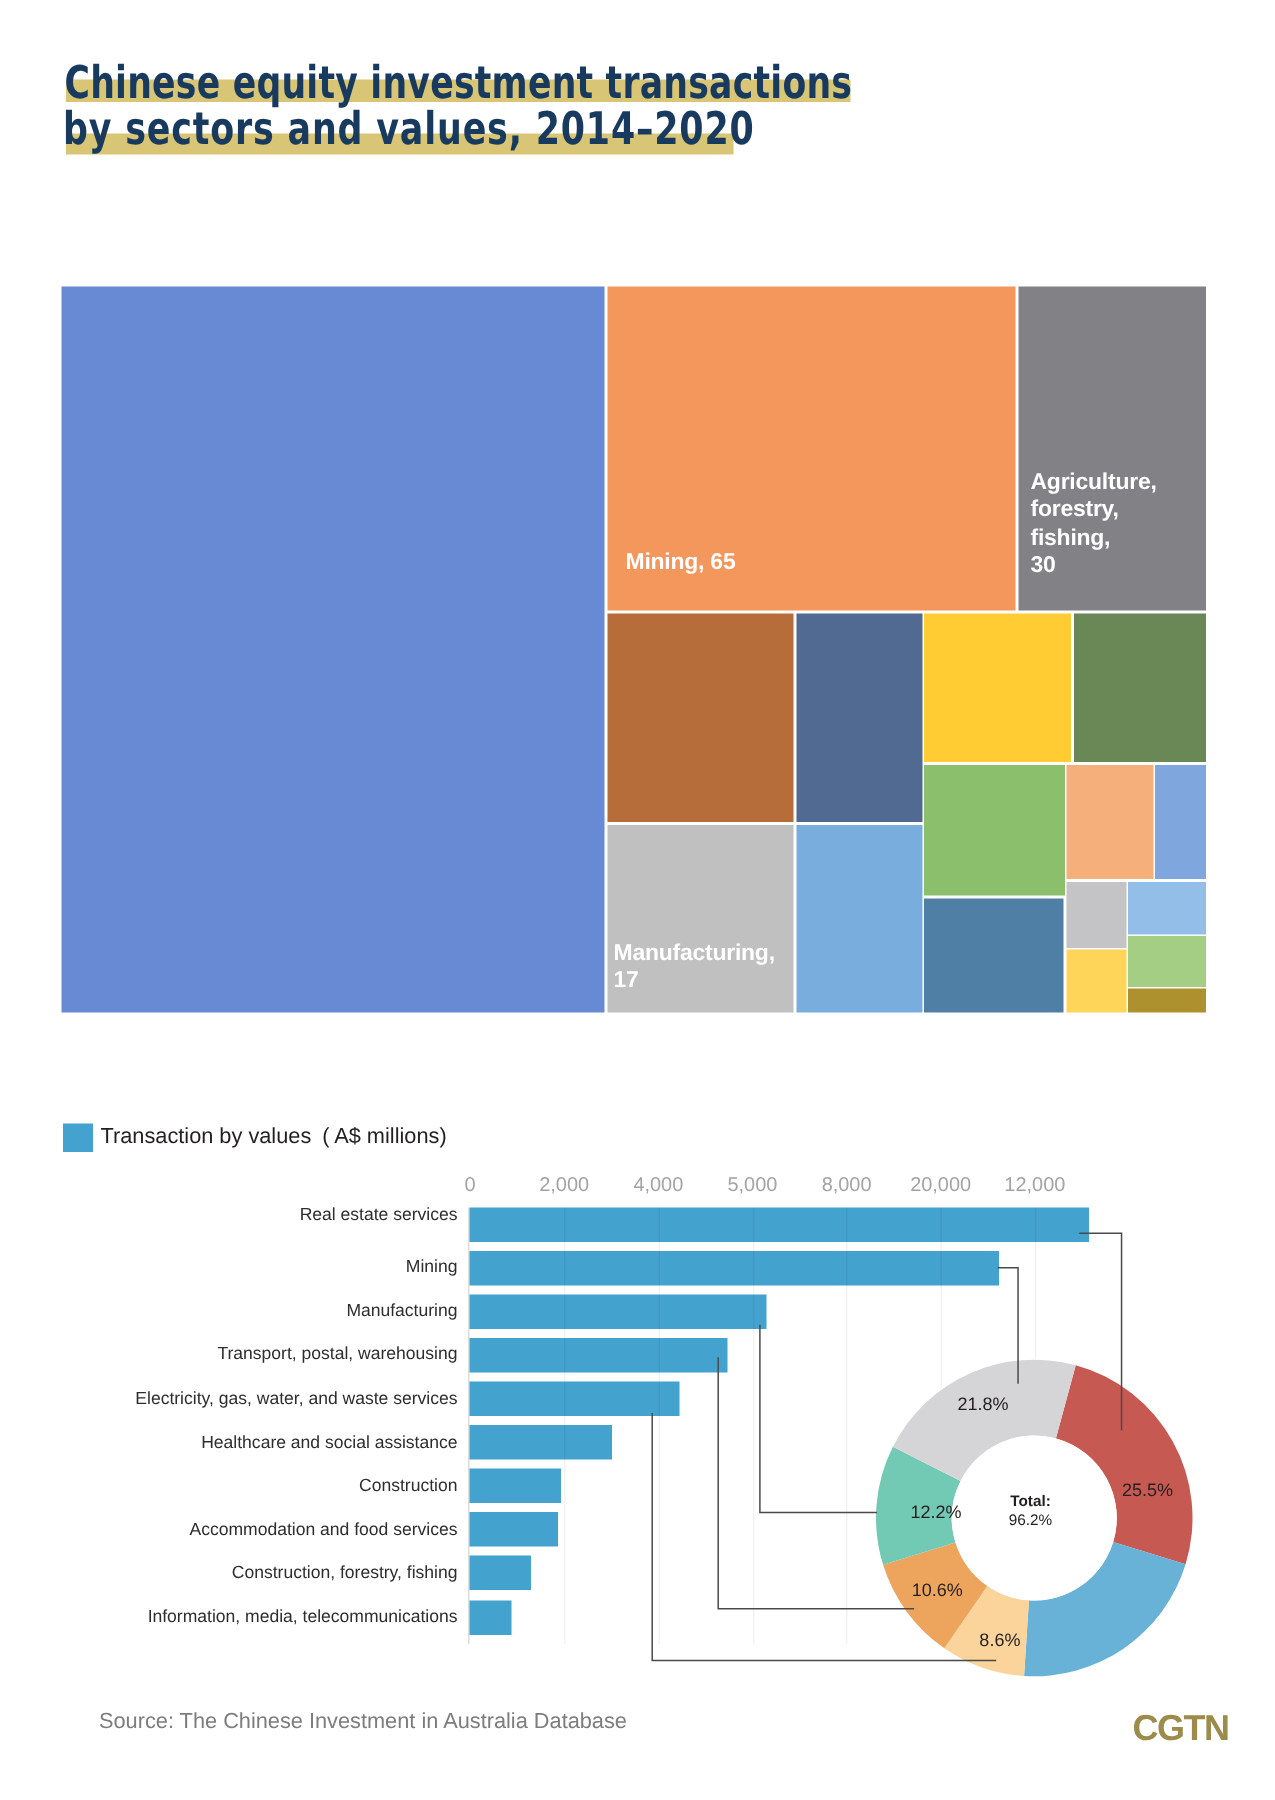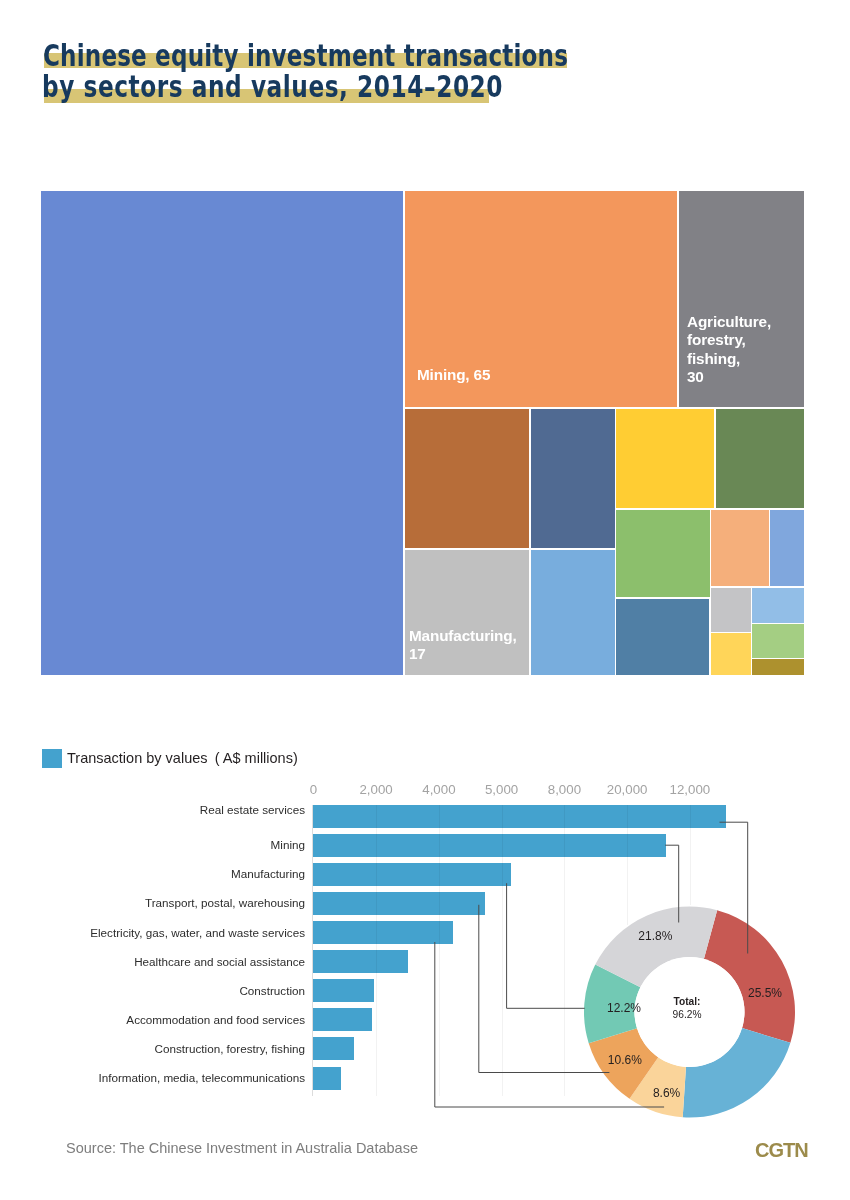--- a/index.html
+++ b/index.html
@@ -34,21 +34,21 @@
 
 #donut{position:absolute;left:0;top:0;width:850px;height:1200px;}
 .dlab{position:absolute;z-index:6;transform:translate(-50%,-50%);font-size:12px;color:#231f20;white-space:nowrap;}
 #dct{position:absolute;z-index:6;left:687px;top:1008px;transform:translate(-50%,-50%);text-align:center;
   font-size:10.2px;line-height:13.3px;color:#231f20;white-space:nowrap;}
 #dct .b{font-weight:bold;}
 
 #lead{position:absolute;left:0;top:0;width:850px;height:1200px;}
 
 #src{position:absolute;left:42px;top:1140px;font-size:14.5px;color:#7d7d7d;white-space:nowrap;margin-left:24px;}
-#logo{position:absolute;left:755px;top:1139px;font-size:20px;font-weight:bold;color:#9C8B4B;letter-spacing:-1px;}
+#logo{position:absolute;left:755px;top:1139px;font-size:24px;font-weight:bold;color:#9C8B4B;letter-spacing:-1px;}
 </style>
 </head>
 <body>
 
 <div class="stage">
 
   <div id="title">
     <div class="hl" style="left:44px;top:53px;width:523px;height:15px"></div>
     <div class="hl" style="left:44px;top:89px;width:445px;height:14px"></div>
     <div class="ttxt" style="left:43px;top:41px;transform:scaleX(0.77);letter-spacing:0.2px">Chinese equity investment transactions</div>

